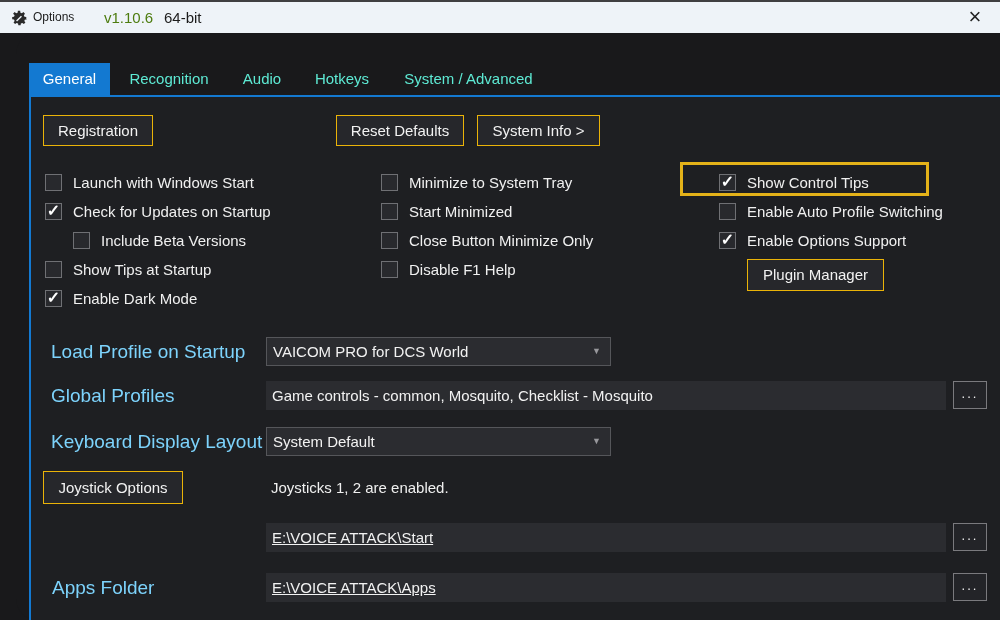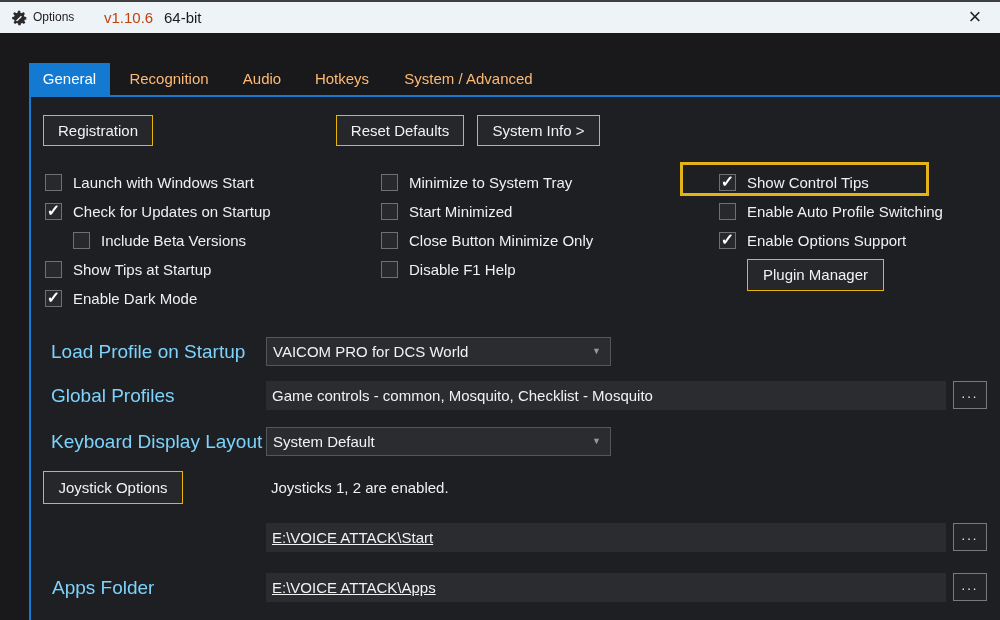--- a/index.html
+++ b/index.html
@@ -1,26 +1,26 @@
 <!DOCTYPE html>
 <html style="--accent: #1379d1; --highlight: #e4b219; --titlebar-bg: #eef3f8; --window-bg: #19191b; --pane-bg: #1e1f22;"><head>
 <meta charset="utf-8">
 <style>
   * { margin:0; padding:0; box-sizing:border-box; }
   html,body { width:1000px; height:620px; overflow:hidden; background:var(--window-bg,#19191b); font-family:"Liberation Sans",sans-serif; }
   .titlebar { position:absolute; left:0; top:0; width:1000px; height:33px; background:var(--titlebar-bg,#eef3f8); border-top:2px solid #3f3f41; }
   .title-gear { position:absolute; left:8px; top:6px; width:21px; height:21px; }
   .title-text { position:absolute; left:33px; top:0; height:31px; line-height:31px; font-size:12px; color:#1c1c1c; }
-  .title-version { position:absolute; left:104px; top:0; height:31px; line-height:31px; font-size:15px; color:#c2410c; }
+  .title-version { position:absolute; left:104px; top:0; height:31px; line-height:31px; font-size:15px; color:#4d7c0f; }
   .title-bits { position:absolute; left:164px; top:0; height:31px; line-height:31px; font-size:15px; color:#1c1c1c; }
   .close-btn { position:absolute; left:958px; top:0; width:34px; height:31px; line-height:29px; text-align:center; font-size:22px; color:#222; cursor:pointer; }
   .window-body { position:absolute; left:16px; top:33px; width:1000px; height:587px; background:var(--window-bg,#19191b);border-radius:21px; }
 
   .tabs { position:absolute; left:13px; top:30px; height:32px; display:flex; }
-  .tab { height:32px; line-height:32px; font-size:15px; color:#fdba74; text-align:center; }
+  .tab { height:32px; line-height:32px; font-size:15px; color:#5eead4; text-align:center; }
   .tabs > .tab:nth-of-type(1) { width:81px; }
   .tabs > .tab:nth-of-type(2) { width:118px; }
   .tabs > .tab:nth-of-type(3) { width:68px; }
   .tabs > .tab:nth-of-type(4) { width:92px; }
   .tabs > .tab:nth-of-type(5) { width:161px; }
   .tab.selected { background:var(--accent,#1379d1); color:#fff; }
 
   .pane { position:absolute; left:13px; top:62px; width:974px; height:525px; background:var(--pane-bg,#1e1f22); border:2px solid var(--accent,#1379d1); border-bottom:none; }
 
   .btn { position:absolute; background:#26272b; border:1px solid #eab308; color:#f2f2f2; font-size:15px; text-align:center; font-family:"Liberation Sans",sans-serif; }

